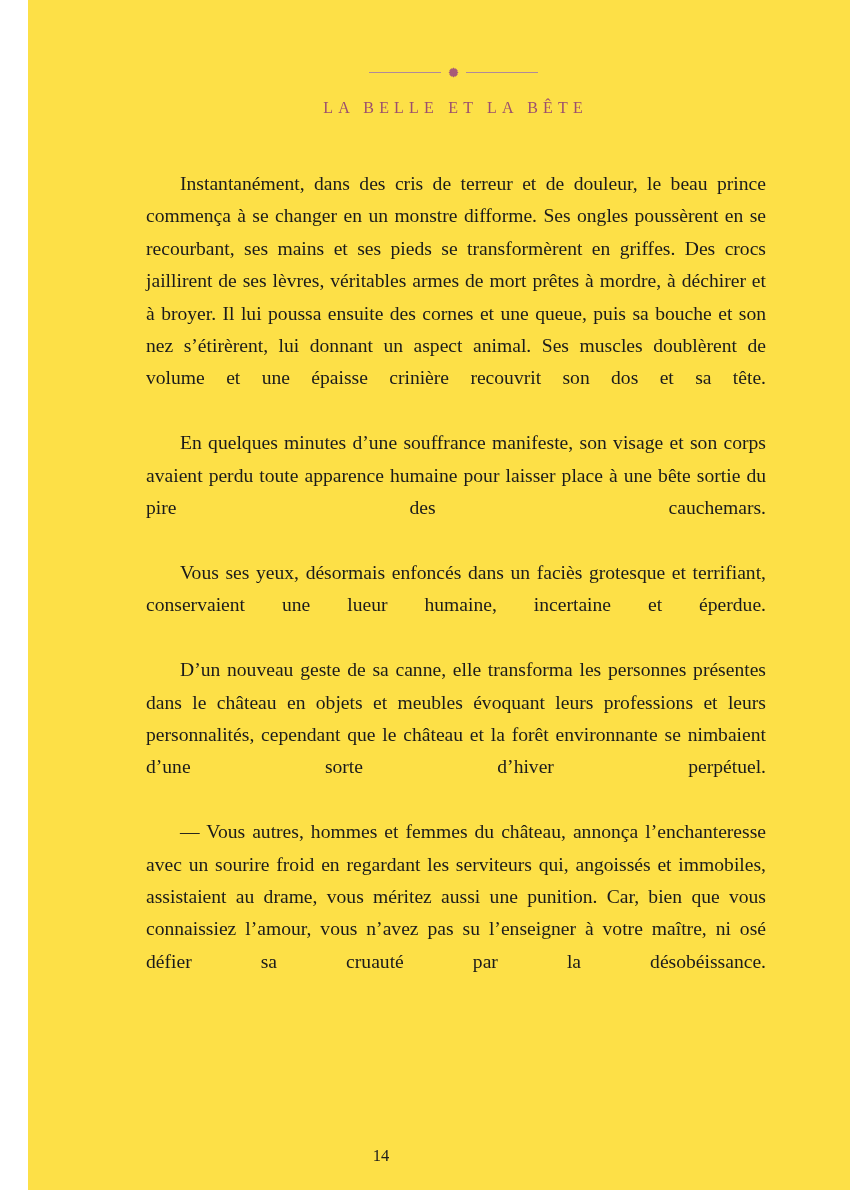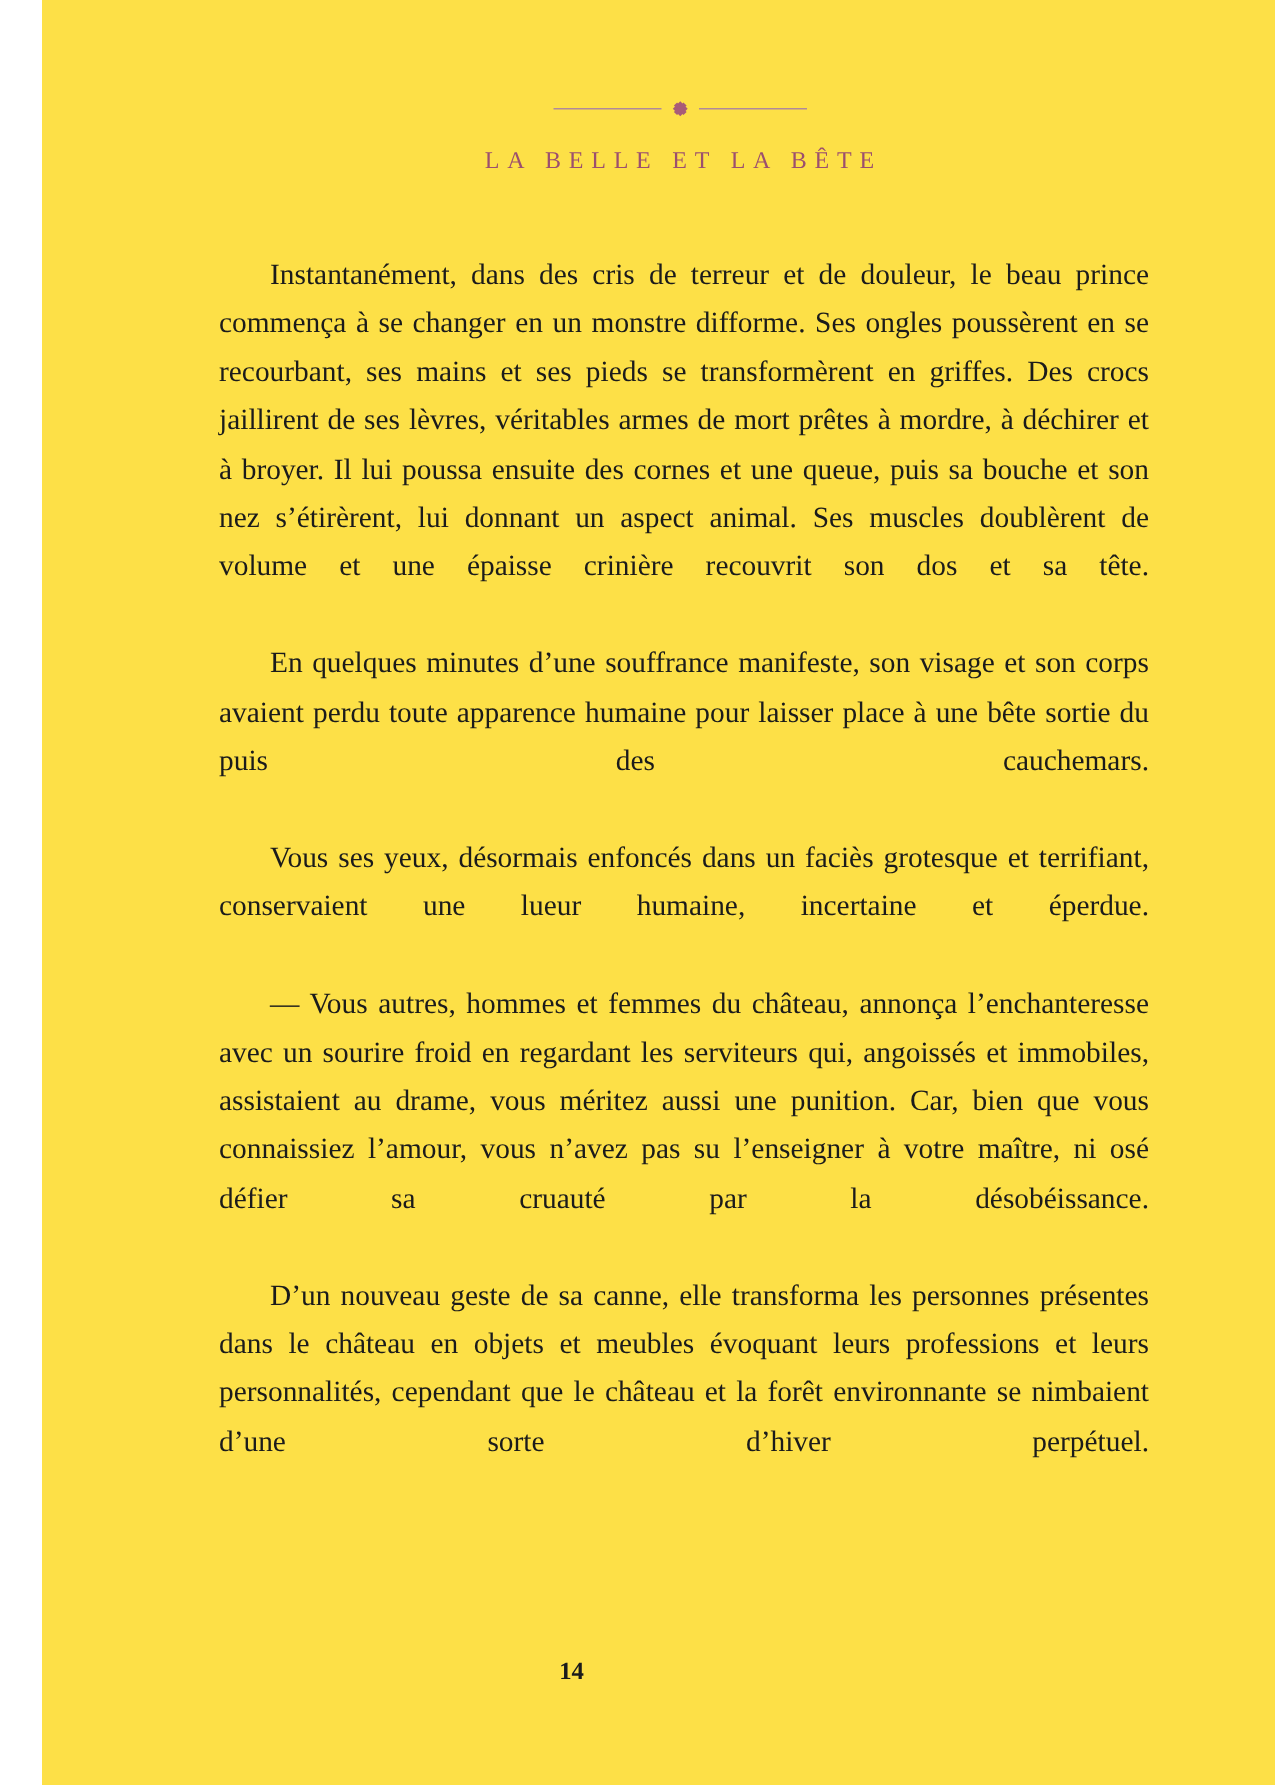--- a/index.html
+++ b/index.html
@@ -112,47 +112,46 @@
   
   .para::after {
     content: "";
     display: inline-block;
     width: 100%;
   }
 
   
   .folio {
     position: absolute;
-    top: 1106px;
+    top: 1148px;
     left: 0;
     width: 706px;
     text-align: center;
     font-size: 16.5px;
     color: #1b1b1b;
     line-height: 1;
-    font-weight: bold;
   }
 </style>
 </head>
 <body>
 
 <div class="page">
 
   <div class="running-head">
     <div class="ornament">
       <span class="ornament-rule"></span>
       <span class="ornament-mark"></span>
       <span class="ornament-rule"></span>
     </div>
     <div class="running-title">LA BELLE ET LA BÊTE</div>
   </div>
 
   <div class="textblock">
     <p class="para">Instantanément, dans des cris de terreur et de douleur, le beau prince commença à se changer en un monstre difforme. Ses ongles poussèrent en se recourbant, ses mains et ses pieds se transformèrent en griffes. Des crocs jaillirent de ses lèvres, véritables armes de mort prêtes à mordre, à déchirer et à broyer. Il lui poussa ensuite des cornes et une queue, puis sa bouche et son nez s’étirèrent, lui donnant un aspect animal. Ses muscles doublèrent de volume et une épaisse crinière recouvrit son dos et sa tête.</p>
-    <p class="para">En quelques minutes d’une souffrance manifeste, son visage et son corps avaient perdu toute apparence humaine pour laisser place à une bête sortie du puis des cauchemars.</p>
+    <p class="para">En quelques minutes d’une souffrance manifeste, son visage et son corps avaient perdu toute apparence humaine pour laisser place à une bête sortie du pire des cauchemars.</p>
     <p class="para">Vous ses yeux, désormais enfoncés dans un faciès grotesque et terrifiant, conservaient une lueur humaine, incertaine et éperdue.</p>
+    <p class="para">D’un nouveau geste de sa canne, elle transforma les personnes présentes dans le château en objets et meubles évoquant leurs professions et leurs personnalités, cependant que le château et la forêt environnante se nimbaient d’une sorte d’hiver perpétuel.</p>
     <p class="para">— Vous autres, hommes et femmes du château, annonça l’enchanteresse avec un sourire froid en regardant les serviteurs qui, angoissés et immobiles, assistaient au drame, vous méritez aussi une punition. Car, bien que vous connaissiez l’amour, vous n’avez pas su l’enseigner à votre maître, ni osé défier sa cruauté par la désobéissance.</p>
-    <p class="para">D’un nouveau geste de sa canne, elle transforma les personnes présentes dans le château en objets et meubles évoquant leurs professions et leurs personnalités, cependant que le château et la forêt environnante se nimbaient d’une sorte d’hiver perpétuel.</p>
   </div>
 
   <div class="folio">14</div>
 
 </div>
 
 </body></html>

